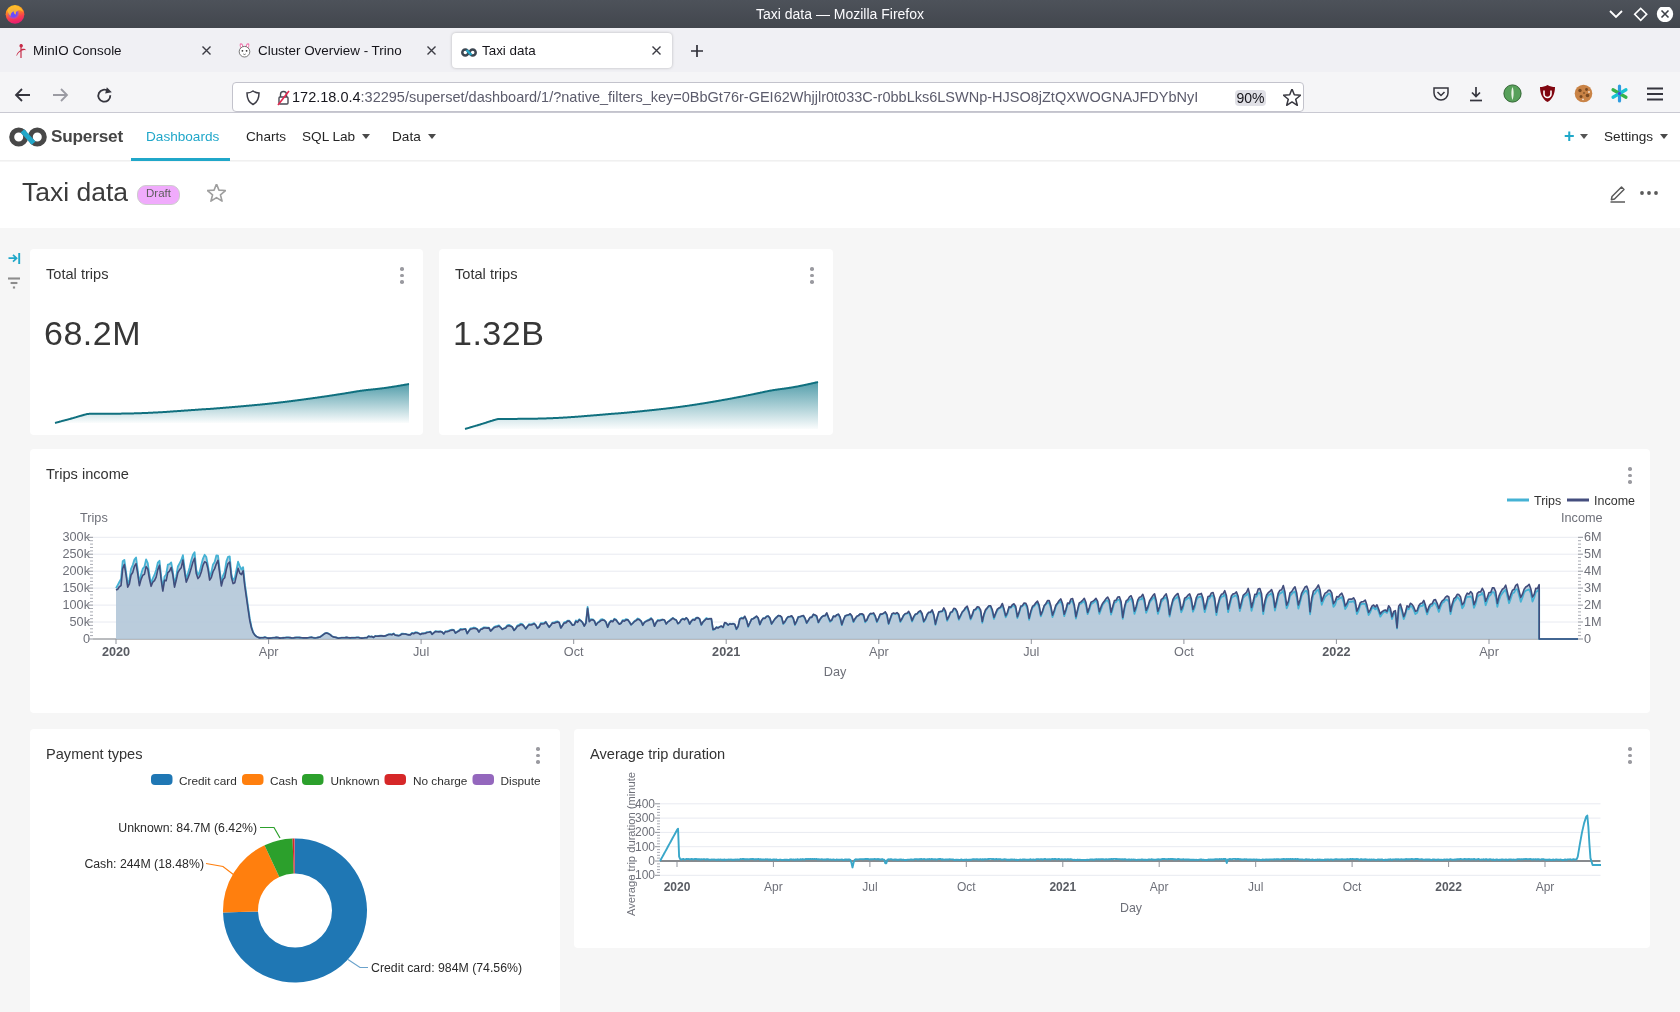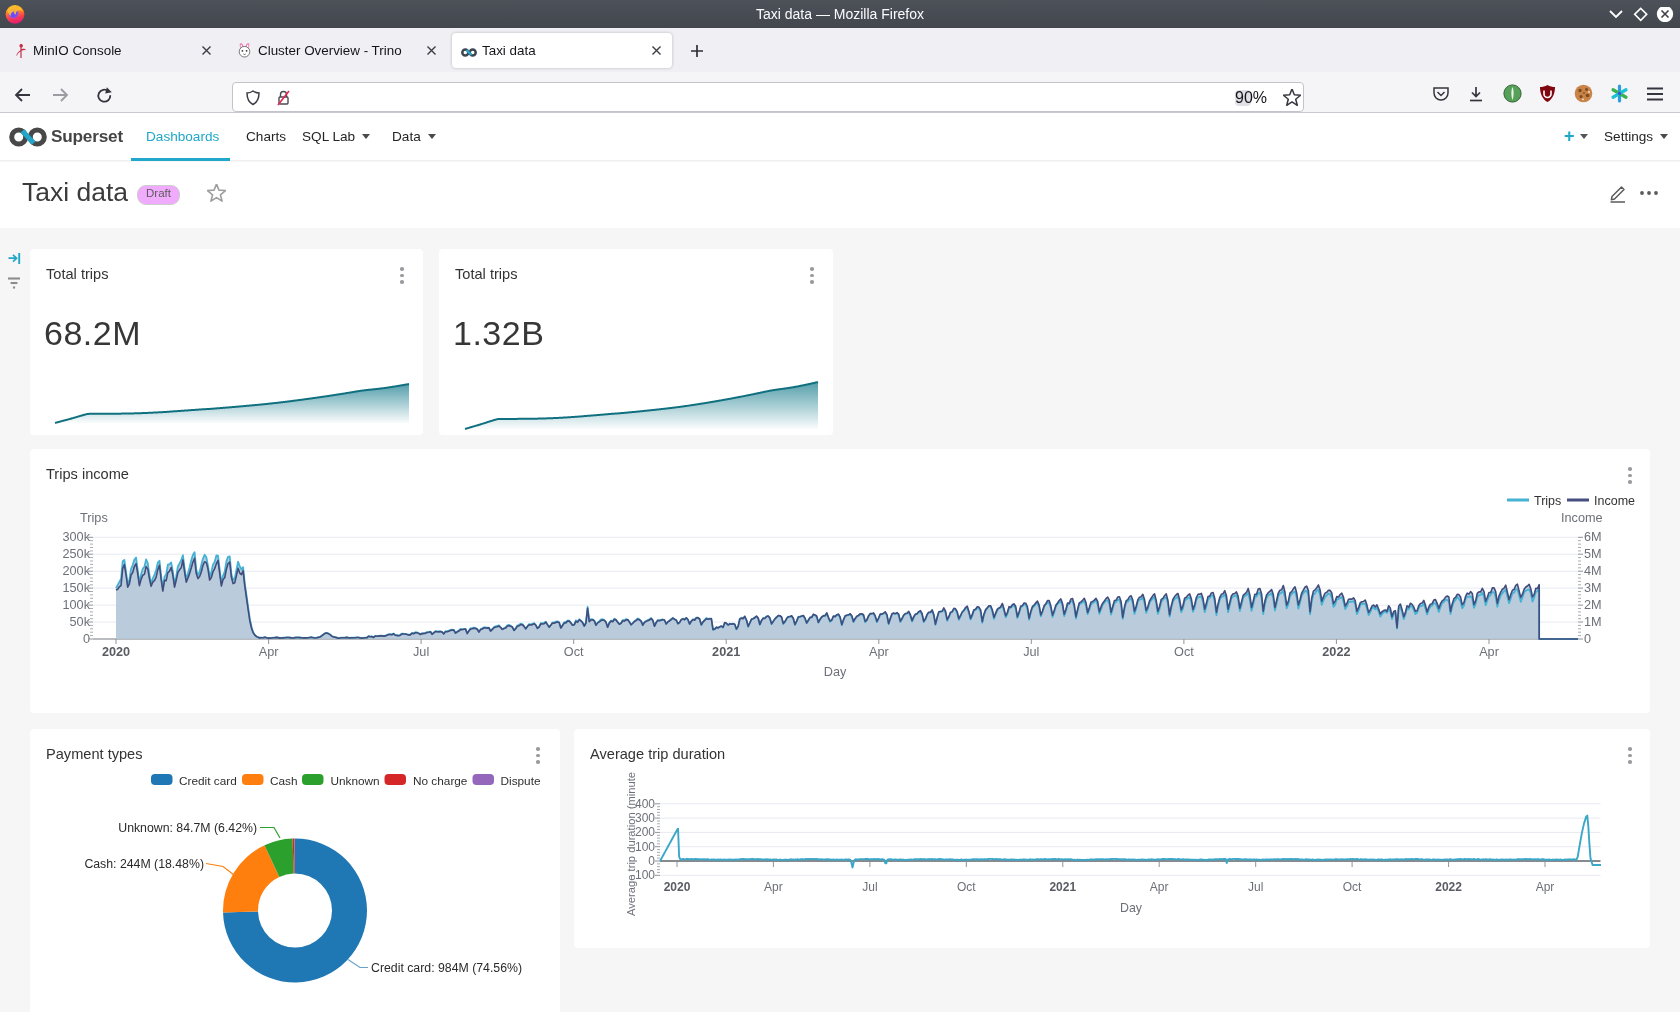--- a/index.html
+++ b/index.html
@@ -7,21 +7,21 @@
 
 #titlebar{position:absolute;left:0;top:0;width:1680px;height:28px;background:linear-gradient(#4d525a,#42464d)}
 #titlebar .wt{position:absolute;left:0;right:0;top:0;height:28px;line-height:28px;text-align:center;color:#fbfbfe;font-size:14px}
 #tabbar{position:absolute;left:0;top:28px;width:1680px;height:44px;background:#f0f0f4;border-bottom:1px solid #c6c6cc;box-sizing:content-box}
 .tab{position:absolute;top:5px;height:35px;border-radius:4px;font-size:13.4px;color:#15141a}
 .tab .ttl{position:absolute;top:0;line-height:35px;white-space:nowrap}
 
 .active-tab{background:#fff;box-shadow:0 0 3px rgba(0,0,0,.25)}
 #toolbar{position:absolute;left:0;top:72px;width:1680px;height:41px;background:#f5f5f7;border-bottom:1px solid #c9c9d2;box-sizing:border-box}
 #urlbar{position:absolute;left:232px;top:10px;width:1072px;height:30px;background:#fff;border:1px solid #c3c3cc;border-radius:4px}
-.zoomchip{position:absolute;left:1002px;top:7px;width:16px;height:16px;background:#e0e0e6;border-radius:4px;font-size:16px;color:#15141a;text-align:center;line-height:16px}
+.zoomchip{position:absolute;left:1002px;top:7px;width:31px;height:16px;background:#e0e0e6;border-radius:4px;font-size:14px;color:#15141a;text-align:center;line-height:16px}
 .urltext{position:absolute;left:59px;top:0;line-height:28px;font-size:14.5px;color:#5c5c6c;white-space:nowrap}
 .urltext b{color:#16161d;font-weight:400}
 
 #ssnav{position:absolute;left:0;top:113px;width:1680px;height:48px;background:#fff;border-bottom:1px solid #f0f0f0}
 .navitem{position:absolute;top:0;height:47px;line-height:47px;font-size:13.6px;color:#252525}
 .caret{display:inline-block;width:0;height:0;border-left:4px solid transparent;border-right:4px solid transparent;border-top:5px solid #4a4a4a;margin-left:7px;vertical-align:2px}
 #sstitle{position:absolute;left:0;top:162px;width:1680px;height:66px;background:#fff}
 #dash{position:absolute;left:0;top:228px;width:1680px;height:784px;background:#f6f6f6}
 .card{position:absolute;background:#fff;border-radius:4px}
 .chead{position:absolute;left:16px;top:17px;font-size:14.6px;font-weight:400;color:#333;letter-spacing:0px}
@@ -110,20 +110,21 @@
 <path d="M94.3 5.2 A6 6 0 1 0 96.3 9.3" stroke="#35353e" stroke-width="1.8" fill="none"></path>
 <path d="M92.8 1.2 L97.8 6.2 L91.2 7.4 Z" fill="#35353e"></path>
 </svg>
     <div id="urlbar">
       <svg class="abs" style="left:12px;top:6px" width="46" height="18" viewBox="0 0 46 18">
 <path d="M8 2 C10 3.5 12 4 14 4 C14 9 12 13.5 8 15.5 C4 13.5 2 9 2 4 C4 4 6 3.5 8 2 Z" fill="none" stroke="#3c3c45" stroke-width="1.5"></path>
 <rect x="34" y="8" width="9" height="7" rx="1" fill="none" stroke="#4a4a54" stroke-width="1.4"></rect>
 <path d="M35.5 8 V5.5 A3 3 0 0 1 41.5 5.5 V8" fill="none" stroke="#4a4a54" stroke-width="1.4"></path>
 <path d="M33 16 L44 2" stroke="#e22850" stroke-width="1.6"></path>
 </svg>
+      <div class="urltext"><b>172.18.0.4</b>:32295/superset/dashboard/1/?native_filters_key=0BbGt76r-GEI62Whjjlr0t033C-r0bbLks6LSWNp-HJSO8jZtQXWOGNAJFDYbNyI</div>
       <div class="zoomchip">90%</div>
       <svg class="abs" style="left:1050px;top:6px" width="18" height="18" viewBox="0 0 18 18">
 <polygon points="9.00,0.00 6.70,5.83 0.44,6.22 5.28,10.21 3.71,16.28 9.00,12.91 14.29,16.28 12.72,10.21 17.56,6.22 11.30,5.83" fill="none" stroke="#37373f" stroke-width="1.5" stroke-linejoin="round"></polygon>
       </svg>
     </div>
     <svg class="abs" style="left:1432px;top:13px" width="18" height="18" viewBox="0 0 18 18">
 <path d="M2 3 H16 V8 A7 7 0 0 1 2 8 Z" fill="none" stroke="#35353e" stroke-width="1.5"></path>
 <path d="M5.5 7 L9 10.5 L12.5 7" stroke="#35353e" stroke-width="1.5" fill="none"></path>
     </svg>
     <svg class="abs" style="left:1467px;top:13px" width="18" height="18" viewBox="0 0 18 18">

